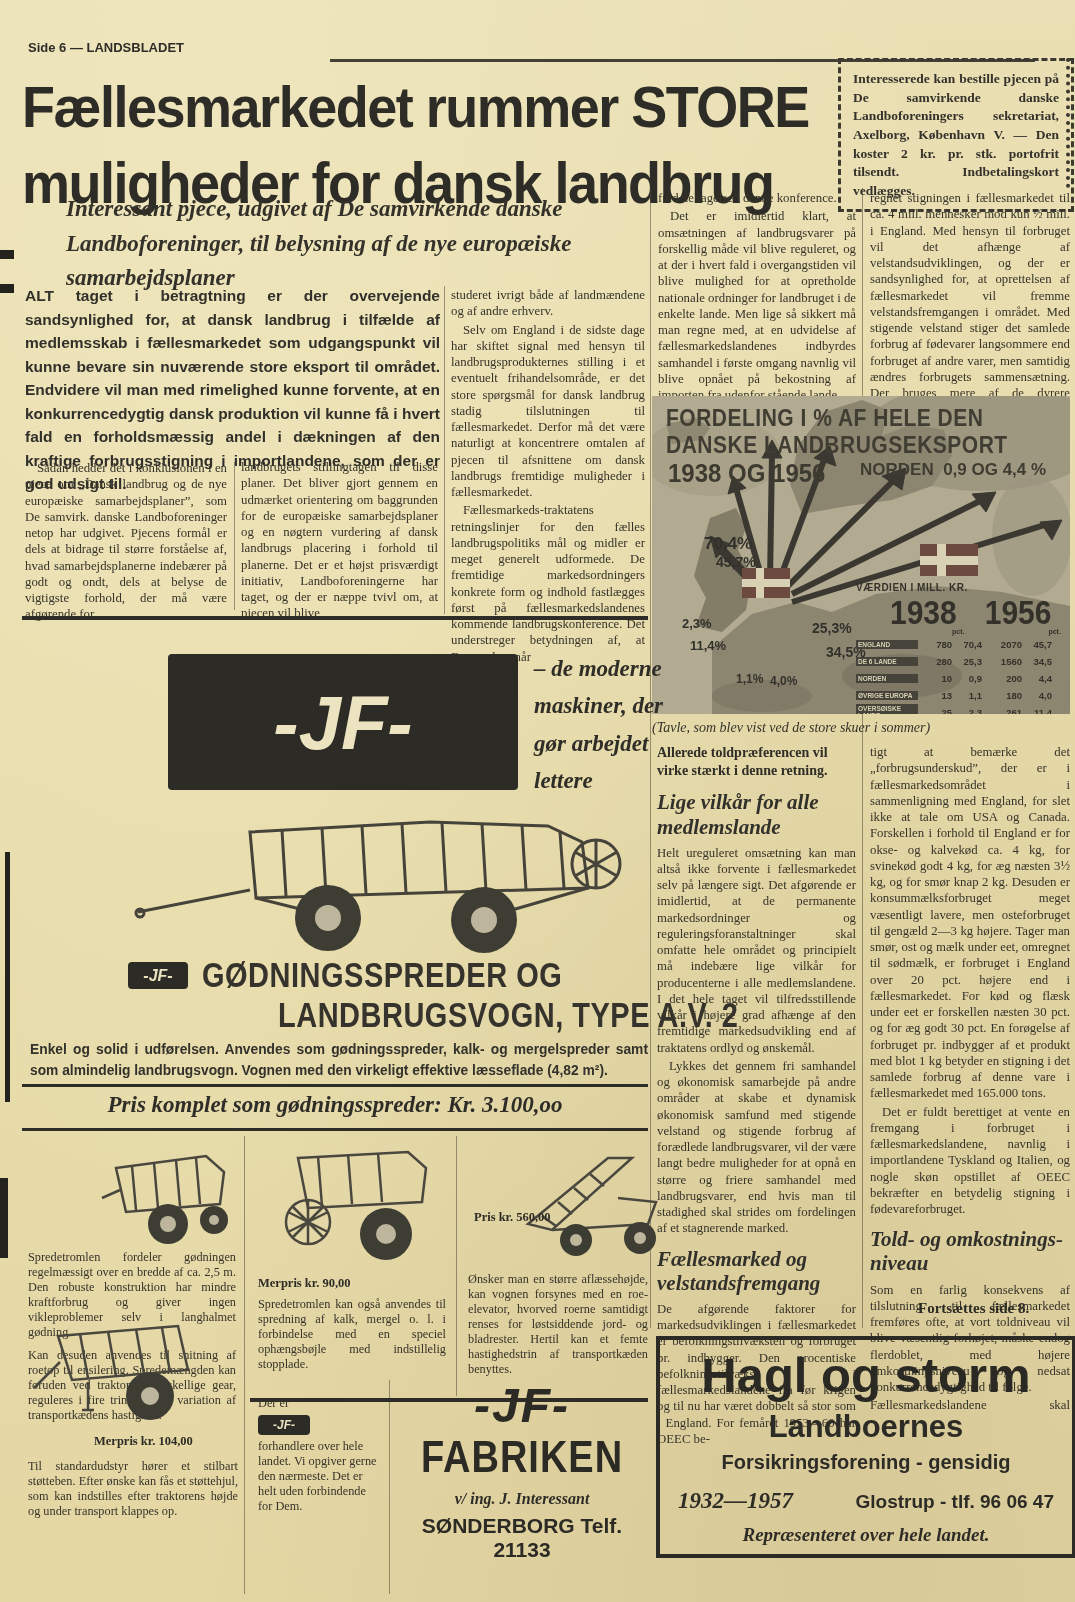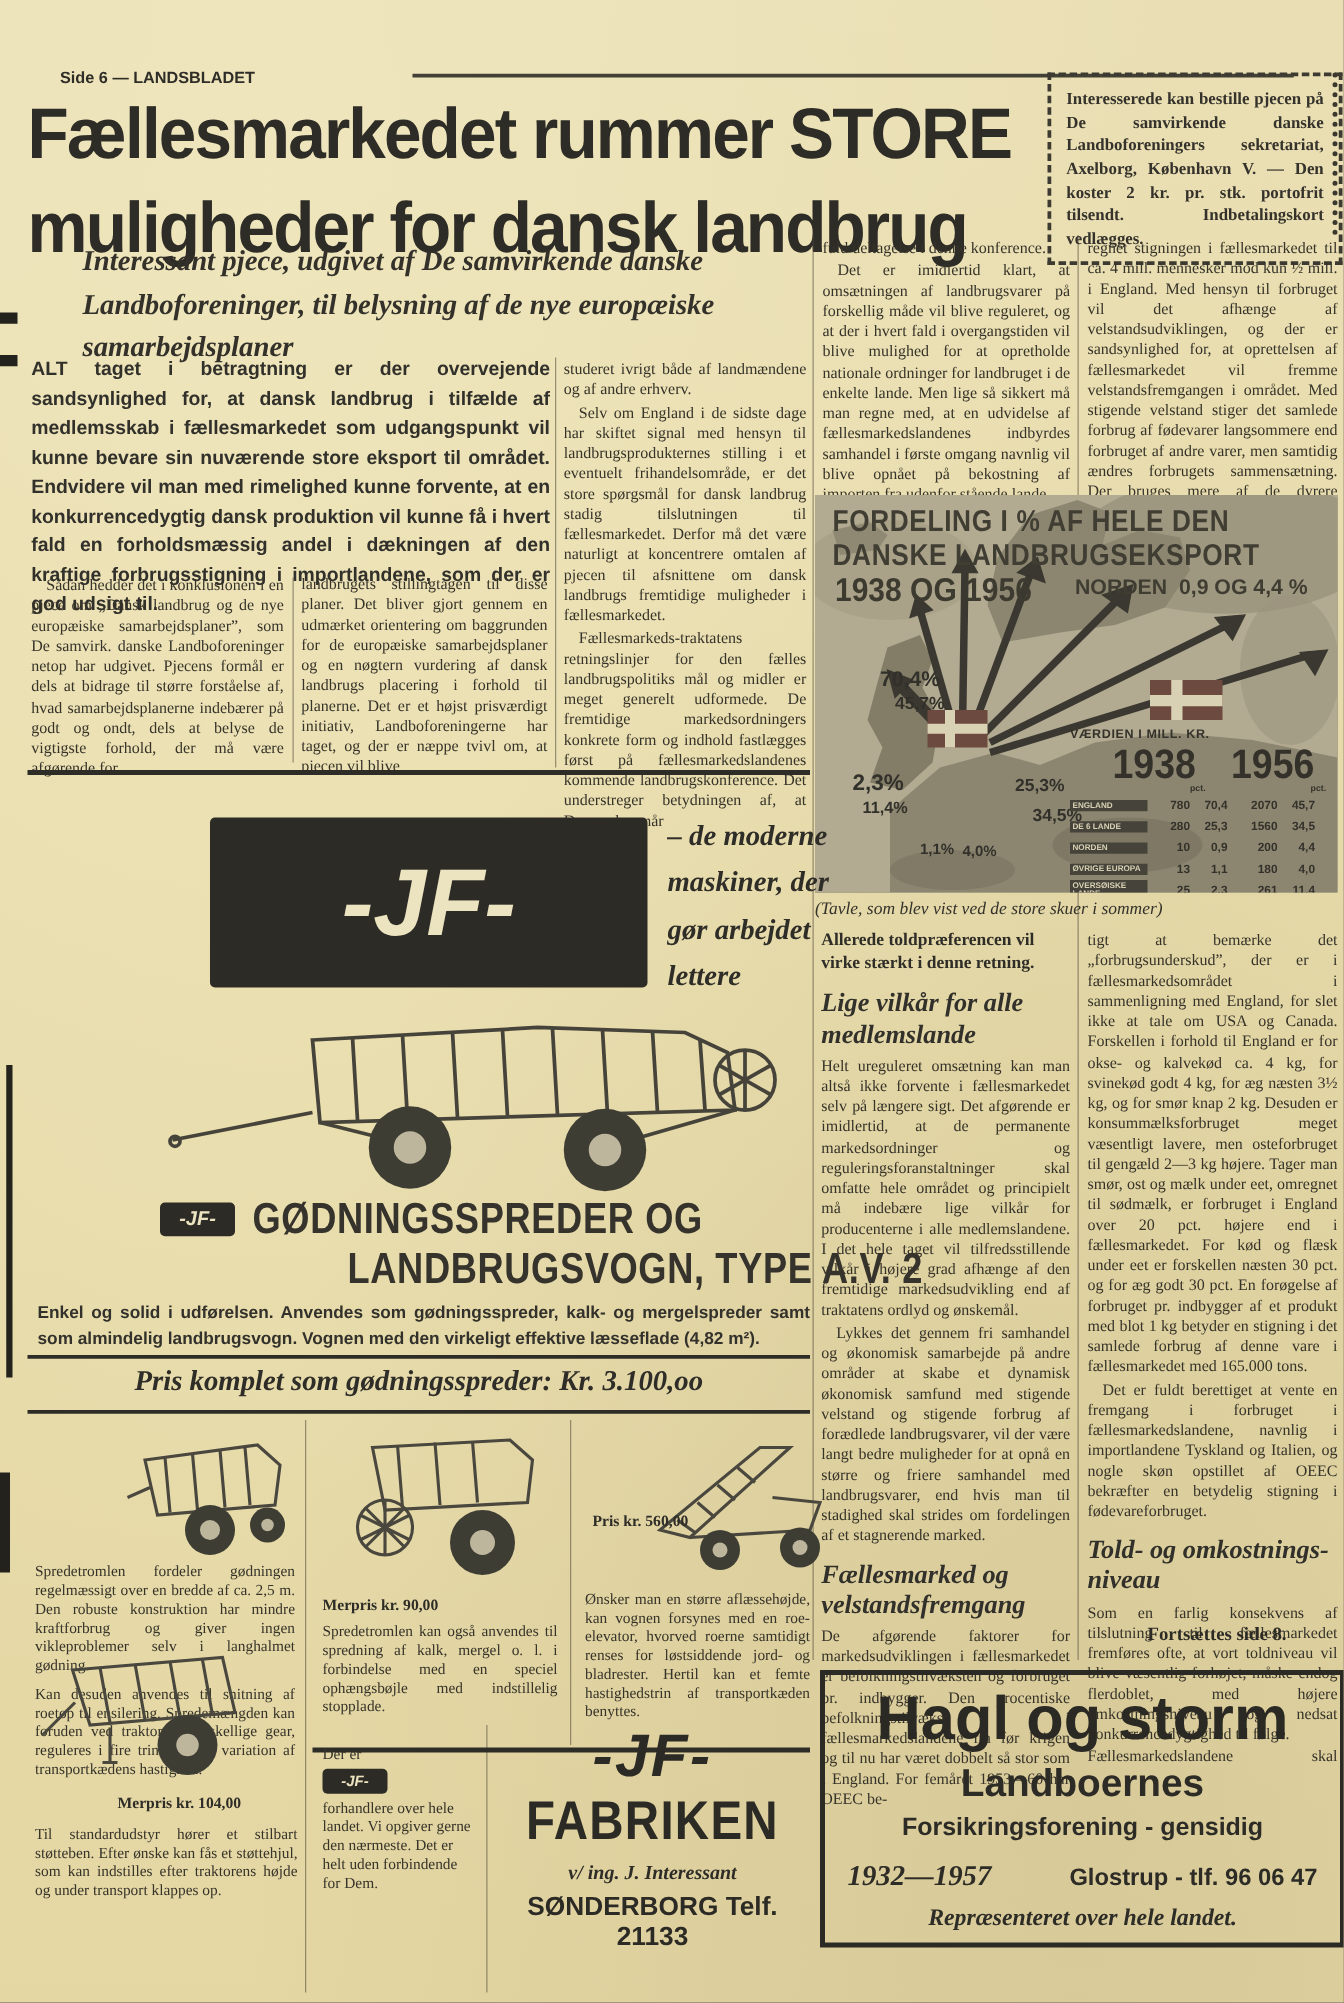--- a/index.html
+++ b/index.html
@@ -112,21 +112,21 @@
 <body>
 
 <div class="page">
 
   <div class="abs scanmark" style="left:0;top:250;width:14px;height:9px;top:250px;"></div>
   <div class="abs scanmark" style="left:0;top:284px;width:14px;height:9px;"></div>
   <div class="abs scanmark" style="left:5px;top:852px;width:5px;height:250px;"></div>
   <div class="abs scanmark" style="left:0;top:1178px;width:8px;height:80px;"></div>
   <div class="abs edge-dots" style="left:1066px;top:58px;height:130px;"></div>
 
-  <div class="abs masthead" style="left:28px;top:54px;margin-left:20px;">Side 6 — LANDSBLADET</div>
+  <div class="abs masthead" style="left:28px;top:40px;">Side 6 — LANDSBLADET</div>
   <div class="abs toprule" style="left:330px;top:59px;width:705px;"></div>
 
   <div class="abs" style="left:22px;top:70px;">
     <div class="headline">
       <div>Fællesmarkedet rummer STORE</div>
       <div>muligheder for dansk landbrug</div>
     </div>
   </div>
 
   <div class="abs orderbox" style="left:838px;top:58px;width:206px;">
@@ -211,21 +211,21 @@
       <div>FORDELING I % AF HELE DEN</div>
       <div>DANSKE LANDBRUGSEKSPORT</div>
     </div>
     <div class="chart-years">1938 OG 1956</div>
     <div class="norden-line">
       <span>NORDEN</span>&nbsp;&nbsp;<span>0,9 OG 4,4 %</span>
     </div>
     <div id="map-labels">
         <span class="maplab" style="left: 52px; top: 138px; font-size: 17px;">70,4%</span>
         <span class="maplab" style="left: 64px; top: 158px; font-size: 14px;">45,7%</span>
-        <span class="maplab" style="left: 30px; top: 220px; font-size: 18px;">2,3%</span>
+        <span class="maplab" style="left: 30px; top: 220px; font-size: 13px;">2,3%</span>
         <span class="maplab" style="left: 38px; top: 242px; font-size: 13px;">11,4%</span>
         <span class="maplab" style="left: 160px; top: 224px; font-size: 14px;">25,3%</span>
         <span class="maplab" style="left: 174px; top: 248px; font-size: 14px;">34,5%</span>
         <span class="maplab" style="left: 84px; top: 276px; font-size: 12px;">1,1%</span>
         <span class="maplab" style="left: 118px; top: 278px; font-size: 12px;">4,0%</span>
       </div>
     <div class="xtable">
       <div class="xtitle">VÆRDIEN I MILL. KR.</div>
       <div class="xyears">
         <span>1938</span>

